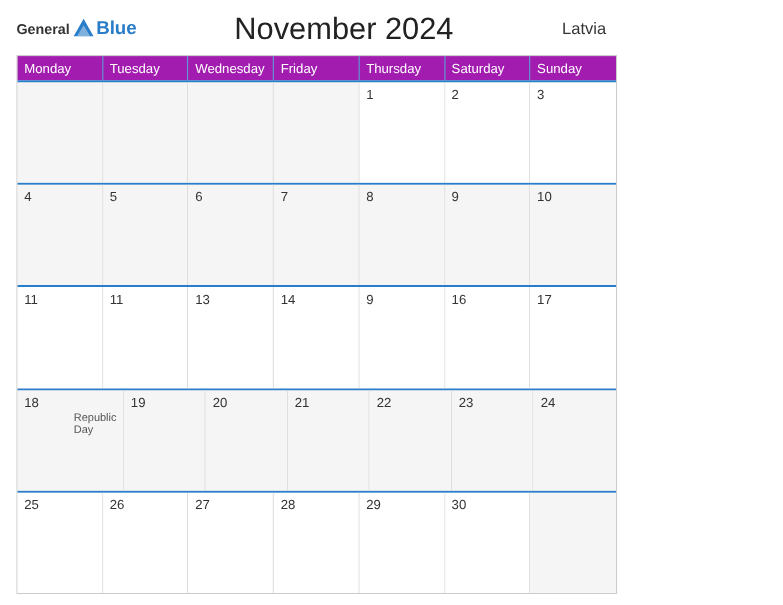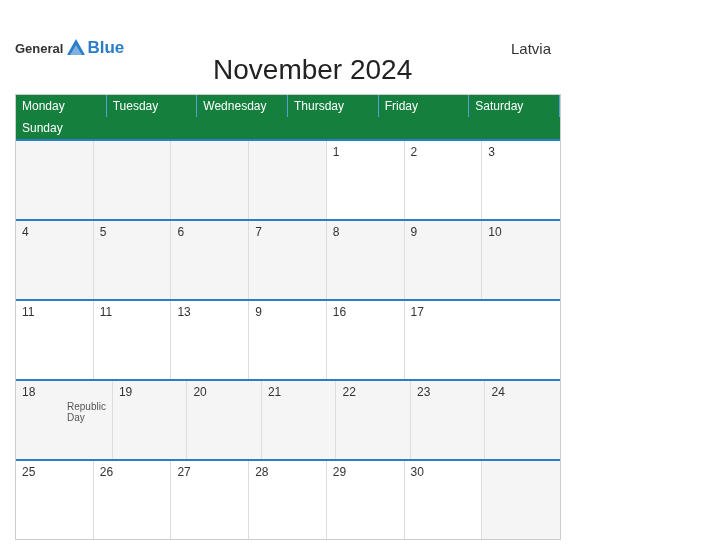--- a/index.html
+++ b/index.html
@@ -44,38 +44,37 @@
       width: 22px;
       height: 22px;
       margin-left: 2px;
     }
     .title {
       font-size: 28px;
       font-weight: normal;
       color: #222;
       text-align: center;
       flex: 1;
-      margin-top: 44px;
     }
     .country {
       font-size: 15px;
       color: #333;
       min-width: 60px;
       text-align: center;
     }
     .calendar {
       flex: 1;
       display: flex;
       flex-direction: column;
       border: 1px solid #ccc;
     }
     .day-headers {
       display: grid;
-      grid-template-columns: repeat(6, 1fr);
-      background: #15803d;
+      grid-template-columns: repeat(7, 1fr);
+      background: #a21caf;
     }
     .day-header {
       color: #fff;
       font-size: 12px;
       text-align: left;
       padding: 4px 6px;
       border-right: 1px solid #5a9fd4;
     }
     .day-header:last-child {
       border-right: none;
@@ -138,22 +137,22 @@
     </div>
     <div class="title">November 2024</div>
     <div class="country">Latvia</div>
   </div>
 
   <div class="calendar">
     <div class="day-headers">
       <div class="day-header">Monday</div>
       <div class="day-header">Tuesday</div>
       <div class="day-header">Wednesday</div>
+      <div class="day-header">Friday</div>
       <div class="day-header">Thursday</div>
-      <div class="day-header">Friday</div>
       <div class="day-header">Saturday</div>
       <div class="day-header">Sunday</div>
     </div>
     <div class="weeks" id="weeks-container">
     <div class="week-row">
           <div class="day-cell empty"></div>
           <div class="day-cell empty"></div>
           <div class="day-cell empty"></div>
           <div class="day-cell empty"></div>
           <div class="day-cell">
@@ -193,20 +192,23 @@
           <div class="day-cell">
             <div class="day-number">11</div>
           </div>
           <div class="day-cell">
             <div class="day-number">11</div>
           </div>
           <div class="day-cell">
             <div class="day-number">13</div>
           </div>
           <div class="day-cell">
+            <div class="day-number">14</div>
+          </div>
+          <div class="day-cell">
             <div class="day-number">9</div>
           </div>
           <div class="day-cell">
             <div class="day-number">16</div>
           </div>
           <div class="day-cell">
             <div class="day-number">17</div>
           </div>
         </div>
         <div class="week-row">

